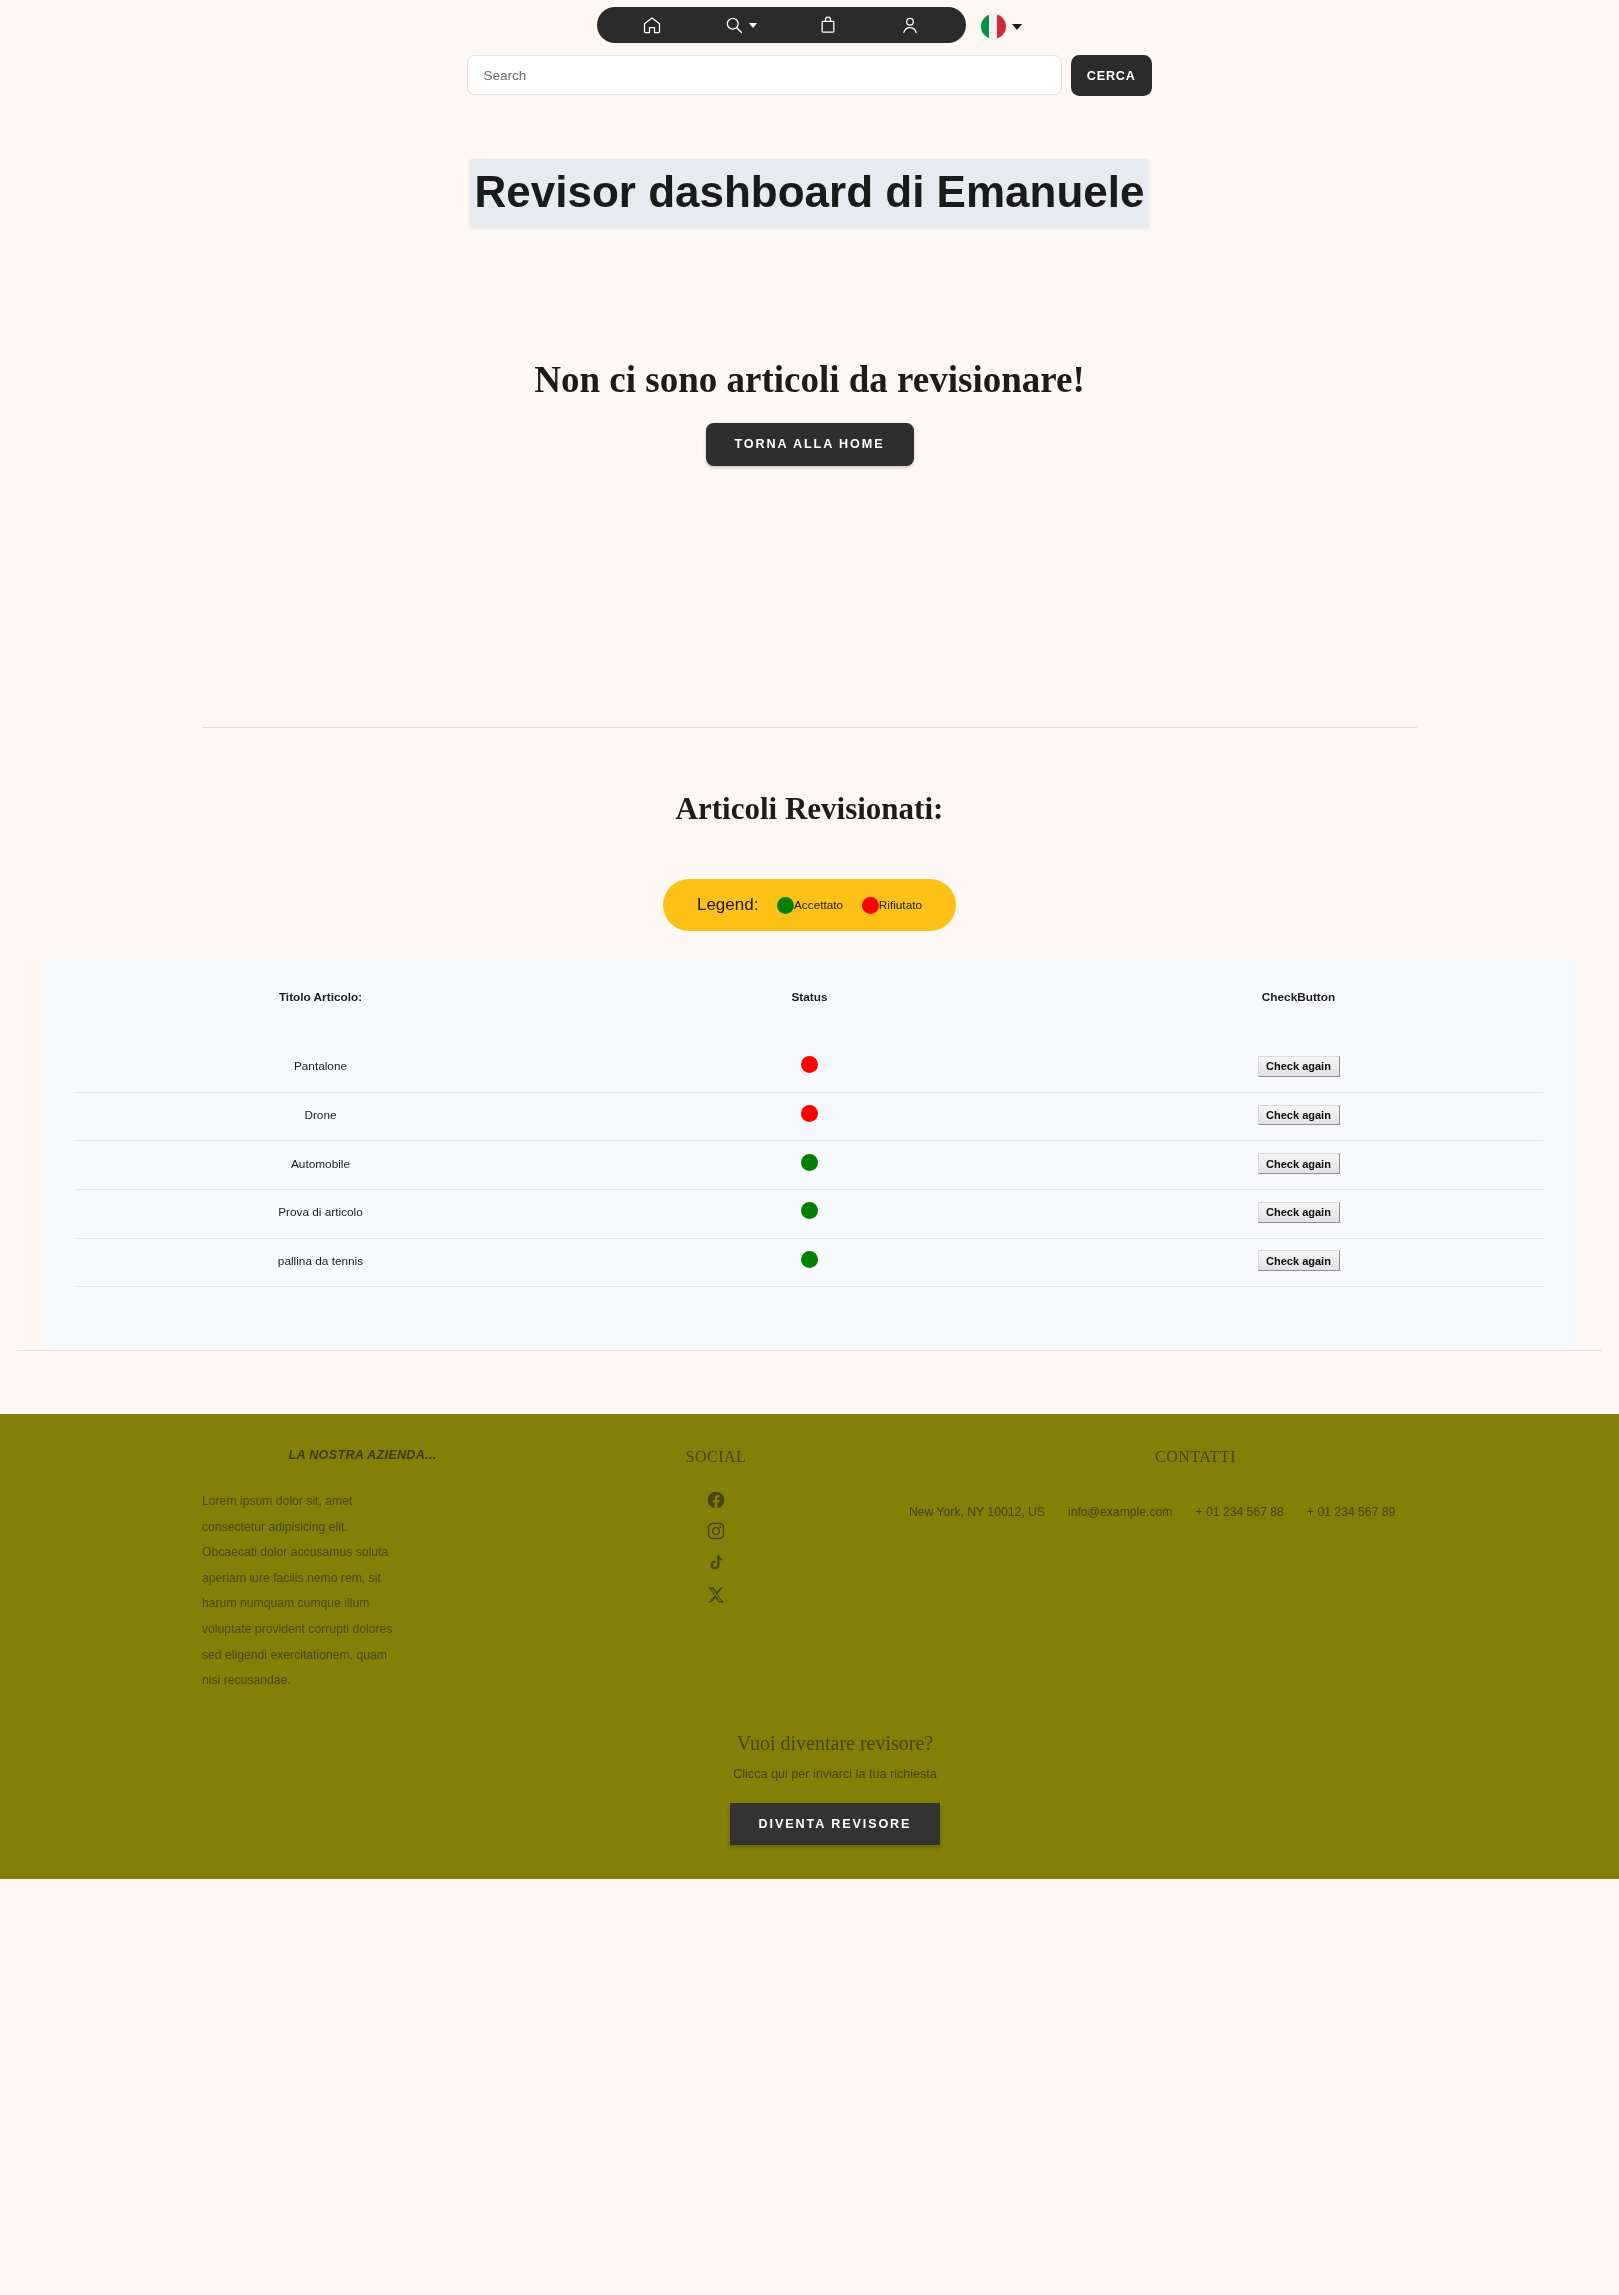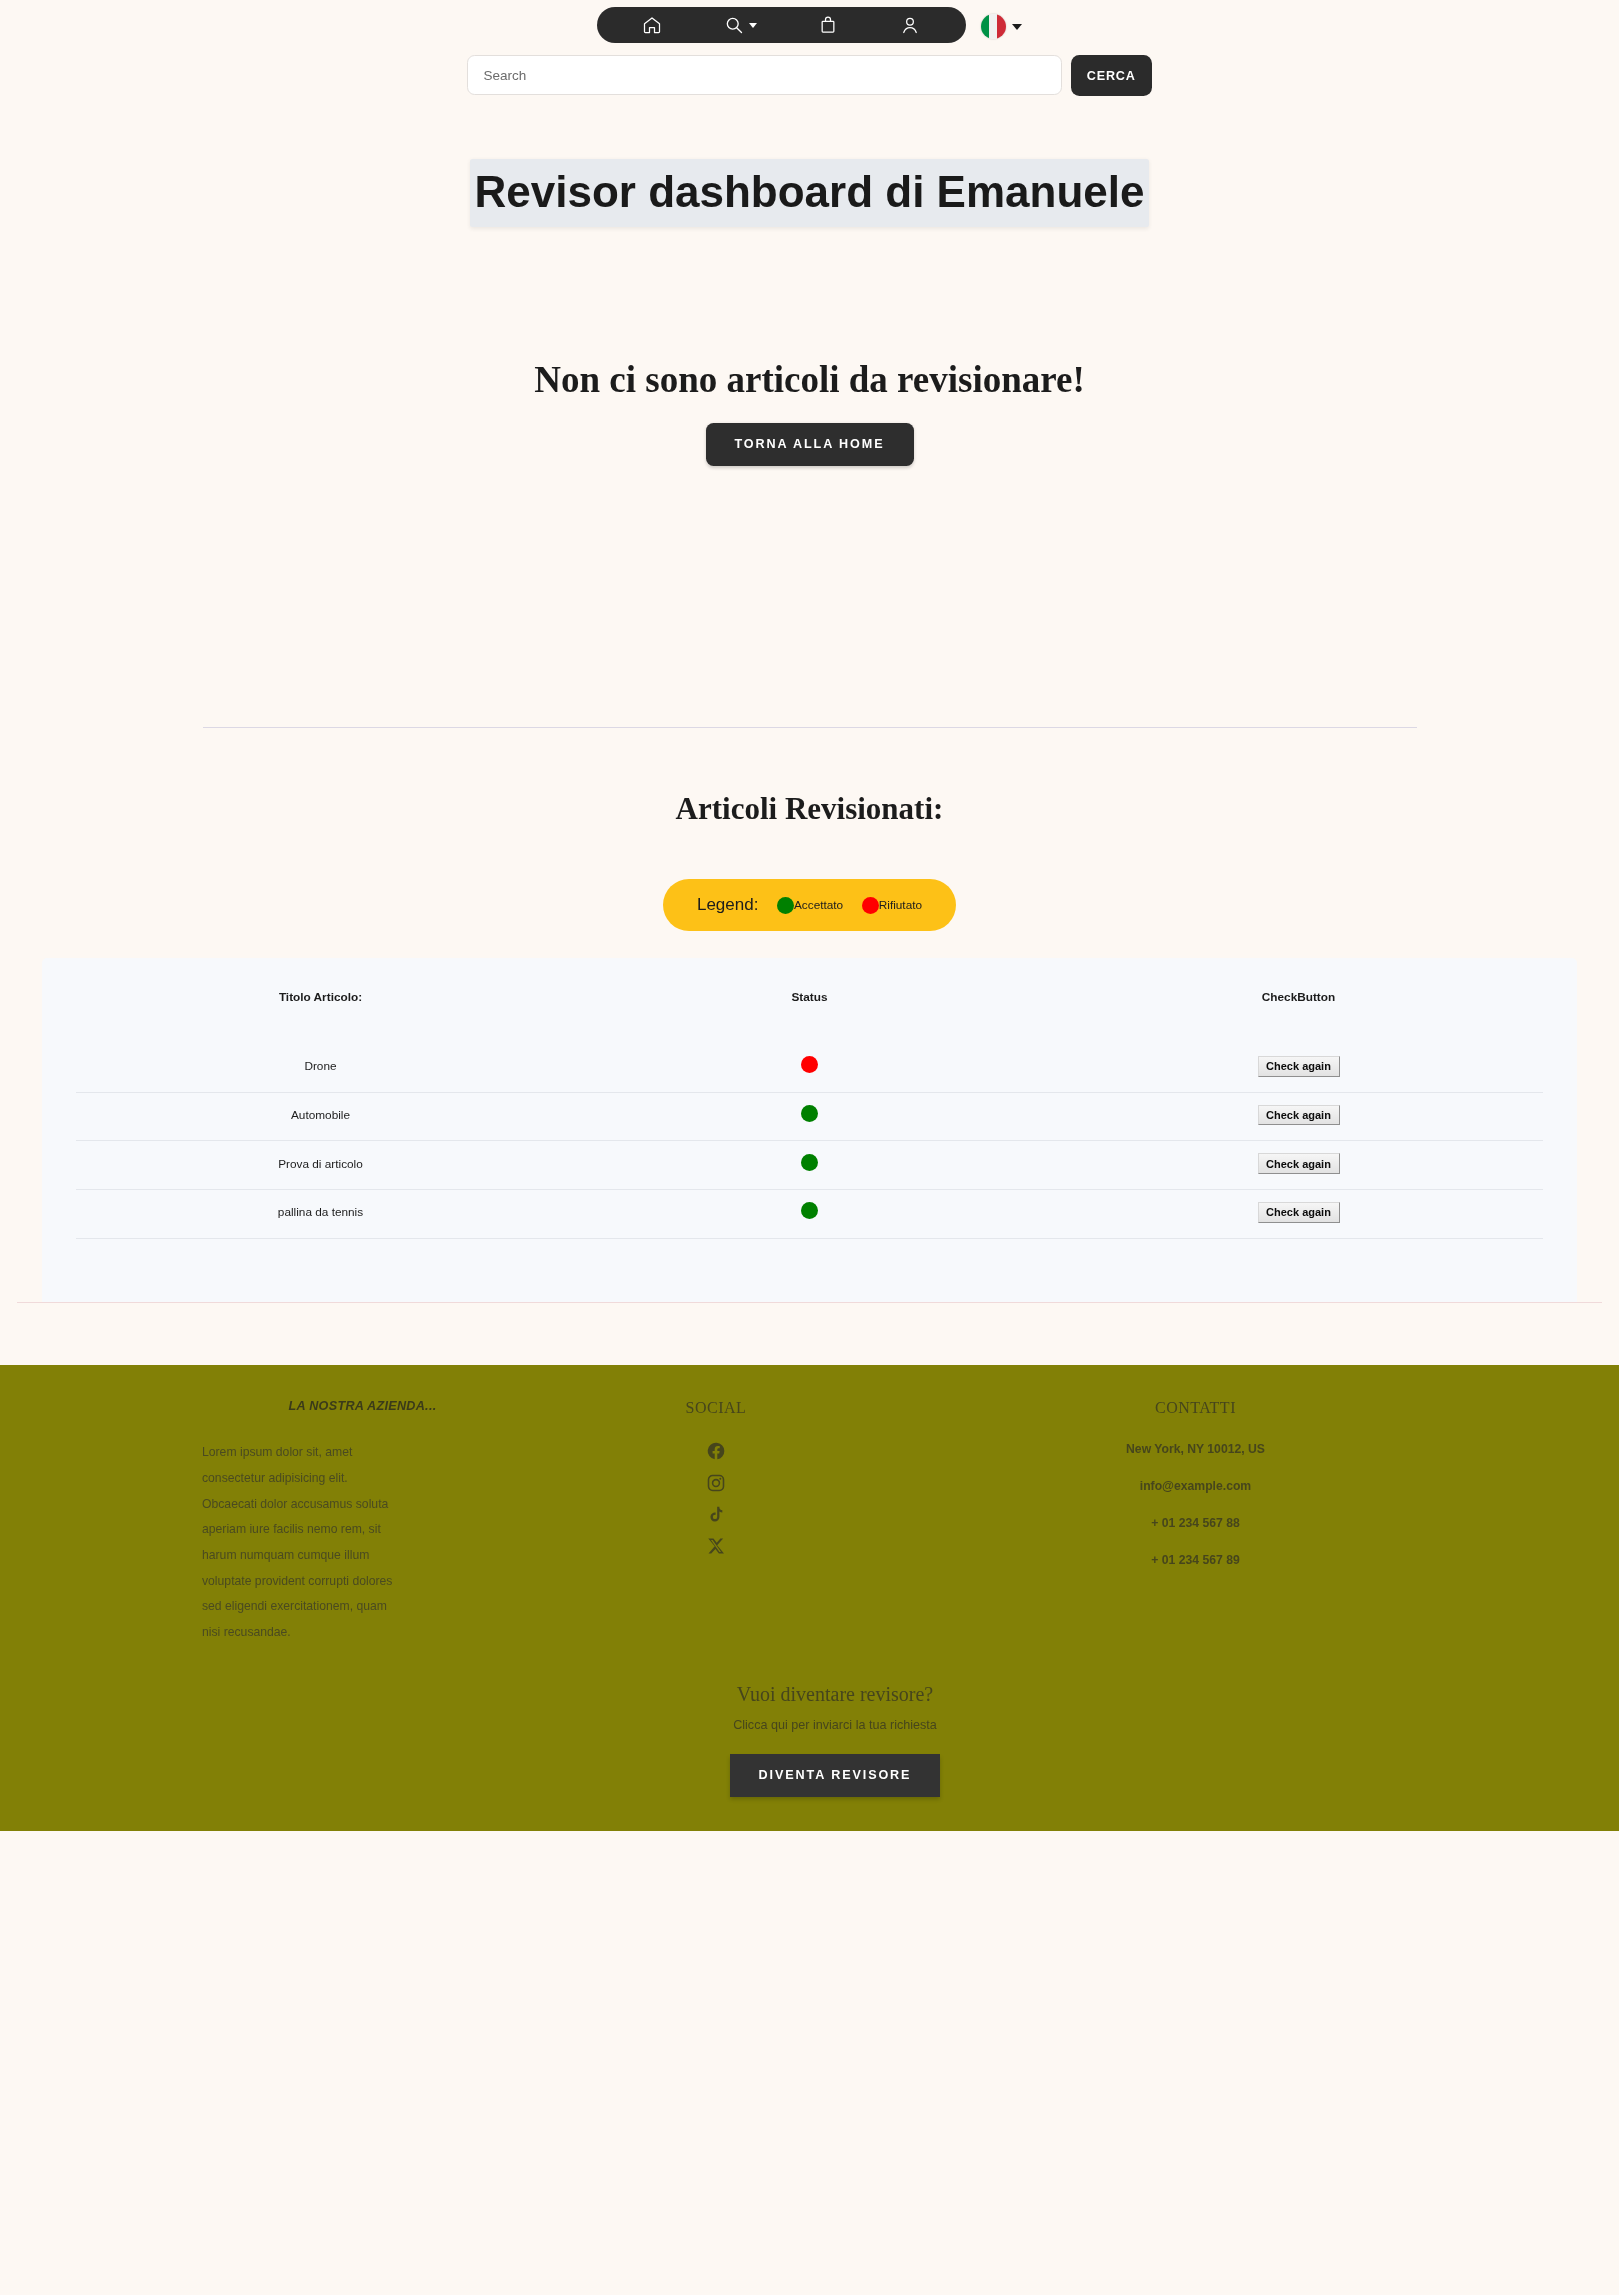--- a/index.html
+++ b/index.html
@@ -281,21 +281,21 @@
   }
   .f-body {
     margin-top: 27px;
     font-size: 12.2px;
     line-height: 2.1;
     color: #4A4A20;
     width: 194px;
   }
   .social-list { margin-top: 23.6px; display: flex; flex-direction: column; align-items: center; gap: 11.8px; }
   .social-list a { display: block; line-height: 0; cursor: pointer; }
-  .contact-list { margin-top: 25px; display: flex; flex-direction: column; gap: 23px; font-weight: bold; }
+  .contact-list { margin-top: 39px; display: flex; flex-direction: row; gap: 23px; }
   .contact-list div { font-size: 12.2px; color: #46451c; }
 
   .rev-cta {
     width: 1619px;
     text-align: center;
     margin-top: 38px;
     padding-left: 51px;
   }
   .cta-title {
     font-family: "Liberation Serif", serif;
@@ -408,20 +408,25 @@
 <div class="table-card">
   <table class="rev-table">
     <thead>
       <tr>
         <th class="c1">Titolo Articolo:</th>
         <th class="c2">Status</th>
         <th class="c3">CheckButton</th>
       </tr>
     </thead>
     <tbody>
+      <tr>
+        <td class="title-cell">Pantalone</td>
+        <td><span class="dot" style="background:#FF0000"></span></td>
+        <td><button class="check-btn">Check again</button></td>
+      </tr>
       <tr>
         <td class="title-cell">Drone</td>
         <td><span class="dot" style="background:#FF0000"></span></td>
         <td><button class="check-btn">Check again</button></td>
       </tr>
       <tr>
         <td class="title-cell">Automobile</td>
         <td><span class="dot" style="background:#008000"></span></td>
         <td><button class="check-btn">Check again</button></td>
       </tr>

